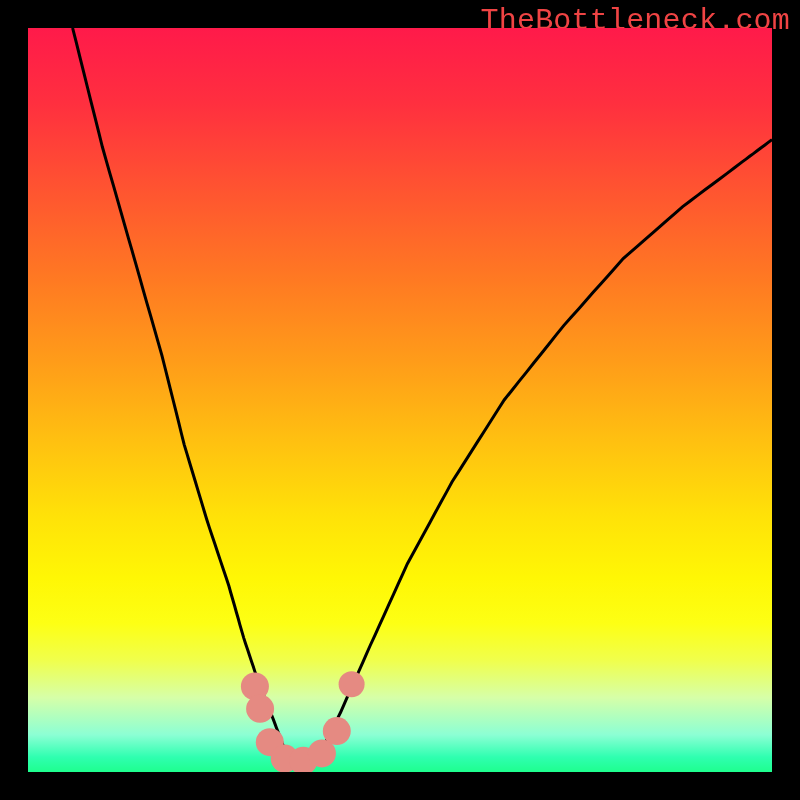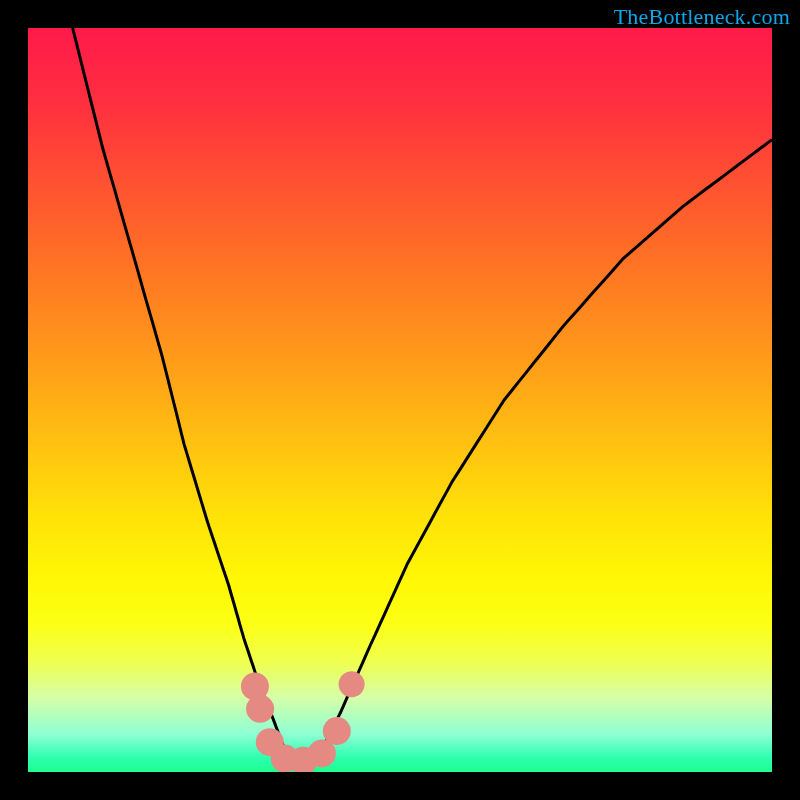--- a/index.html
+++ b/index.html
@@ -31,24 +31,24 @@
       #d6ffa8 90%,
       #8cffd4 95%,
       #2fffb0 98%,
       #1eff8e 100%
     );
   }
   .watermark {
     position: absolute;
     top: 4px;
     right: 10px;
-    color: #0ea5e9;
-    font-size: 22px;
+    color: #ef4444;
+    font-size: 30px;
     letter-spacing: 0.2px;
-    font-family: Liberation Serif, serif;
+    font-family: Liberation Mono, monospace;
   }
   svg.curve {
     position: absolute;
     left: 0;
     top: 0;
     width: 744px;
     height: 744px;
   }
 </style>
 </head>

